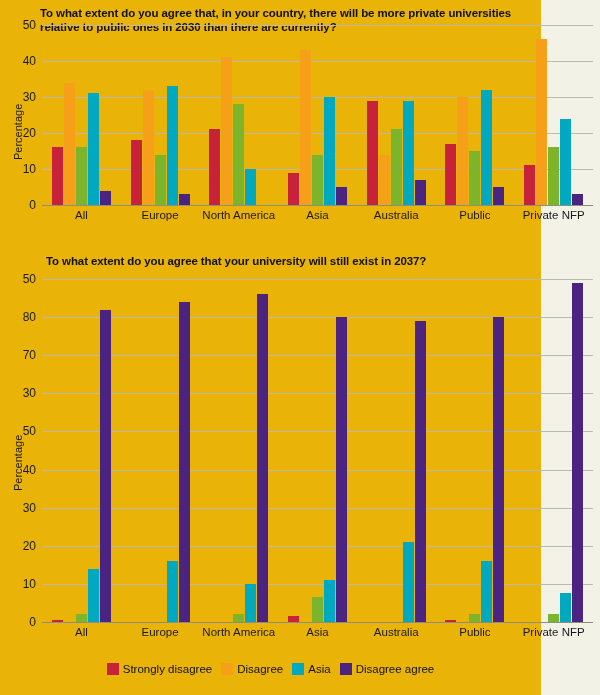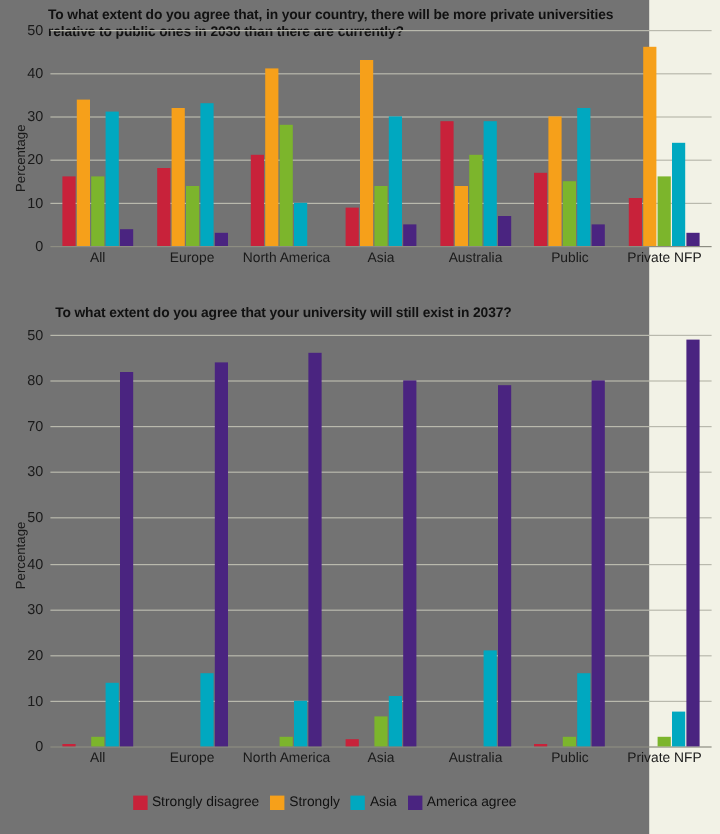--- a/index.html
+++ b/index.html
@@ -3,21 +3,21 @@
 <meta charset="utf-8">
 <style>
   html,body{margin:0;padding:0;}
   body{
     width:600px;height:695px;
     background:#f2f2e6;
     font-family:"Liberation Sans", sans-serif;
     color:#1a1a1a;
     overflow:hidden;
   }
-  .page{position:relative;width:541px;height:695px;background:#737373;}
+  .page{position:relative;width:541px;height:695px;background:#eab308;}
 
   
   .chart{position:absolute;left:0;}
   .chart .title{
     position:absolute;
     font-weight:bold;
     font-size:11.5px;
     line-height:14px;
     letter-spacing:-0.1px;
     color:#111;
@@ -235,25 +235,25 @@
       </div>
   </div>
 
   <div class="legend" id="legend" style="top:663px;">
       <div class="legend-item">
         <span class="swatch" style="background: rgb(200, 34, 58);"></span>
         <span class="legend-label">Strongly disagree</span>
       </div>
       <div class="legend-item">
         <span class="swatch" style="background: rgb(246, 160, 26);"></span>
-        <span class="legend-label">Strongly</span>
+        <span class="legend-label">Disagree</span>
       </div>
       <div class="legend-item">
         <span class="swatch" style="background: rgb(0, 168, 192);"></span>
         <span class="legend-label">Asia</span>
       </div>
       <div class="legend-item">
         <span class="swatch" style="background: rgb(74, 36, 128);"></span>
-        <span class="legend-label">America agree</span>
+        <span class="legend-label">Disagree agree</span>
       </div>
     </div>
 
 </div>
 
 </body></html>

